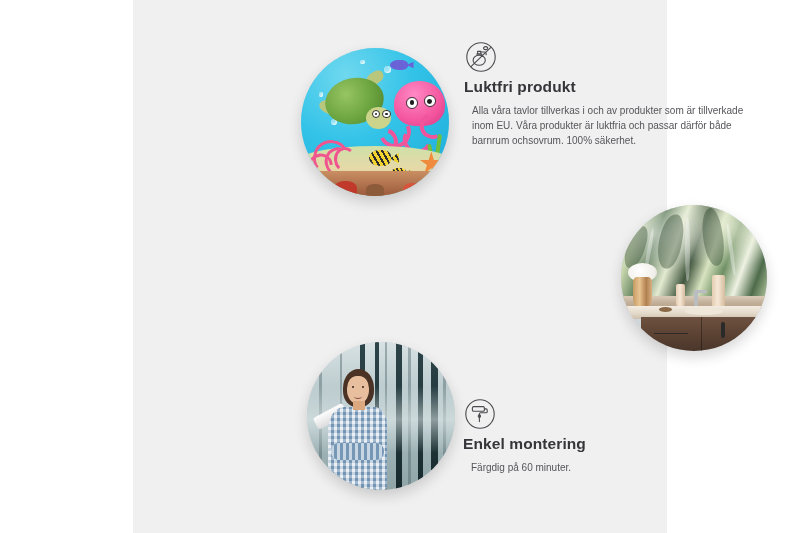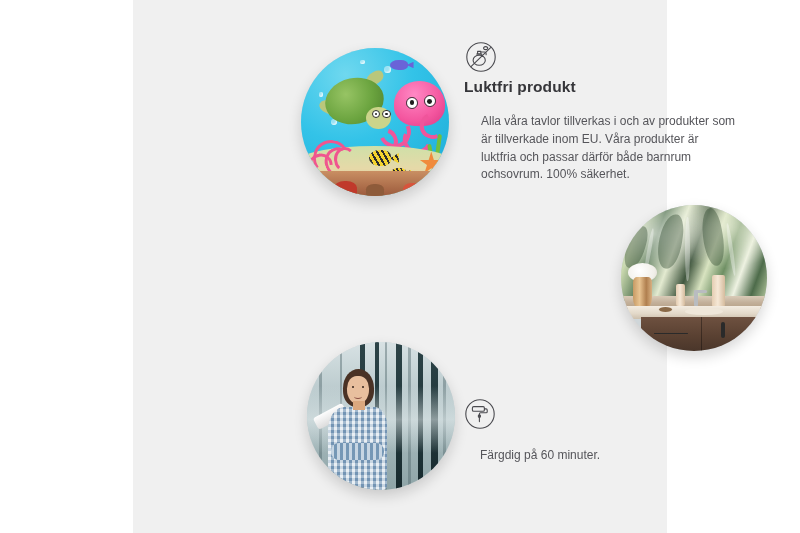--- a/index.html
+++ b/index.html
@@ -397,24 +397,24 @@
   }
   .feature-title {
     font-size: 15.5px;
     font-weight: bold;
     color: #36363a;
     line-height: 1.25;
     margin: 4px 0 3px 0;
     letter-spacing: 0.1px;
   }
   .feature-desc {
-    font-size: 12px;
+    font-size: 10px;
     color: #55555a;
     line-height: 1.47;
-    margin: 17px;
+    margin: 8px;
   }
 
   #feature-odourless {
     left: 331px;
     top: 41px;
     width: 290px;
     text-align: left;
   }
   #feature-odourless .icon-wrap { margin-left: 1px; }
 
@@ -577,17 +577,18 @@
     <div class="feature" id="feature-easy">
       <div class="icon-wrap">
         <svg class="ico" width="32" height="32" viewBox="0 0 32 32" fill="none" stroke="#4a4a4f" stroke-width="1.1" stroke-linecap="round" stroke-linejoin="round">
           <circle cx="16" cy="16" r="14.2"></circle>
           <rect x="8.4" y="8.6" width="12.0" height="4.6" rx="1.3"></rect>
           <path d="M20.4 10.9 h1.7 a1.1 1.1 0 0 1 1.1 1.1 v1.7 a1.1 1.1 0 0 1 -1.1 1.1 h-5.6 a1.1 1.1 0 0 0 -1.1 1.1 v1.0"></path>
           <line x1="15.4" y1="17.0" x2="15.4" y2="23.6"></line>
           <rect x="14.4" y="17.0" width="2.0" height="2.2" rx="0.5"></rect>
         </svg>
       </div>
+      <div class="feature-title">Enkel montering</div>
       <div class="feature-desc">Färgdig på 60 minuter.</div>
     </div>
 
   </div>
 </div>
 
 </body></html>

